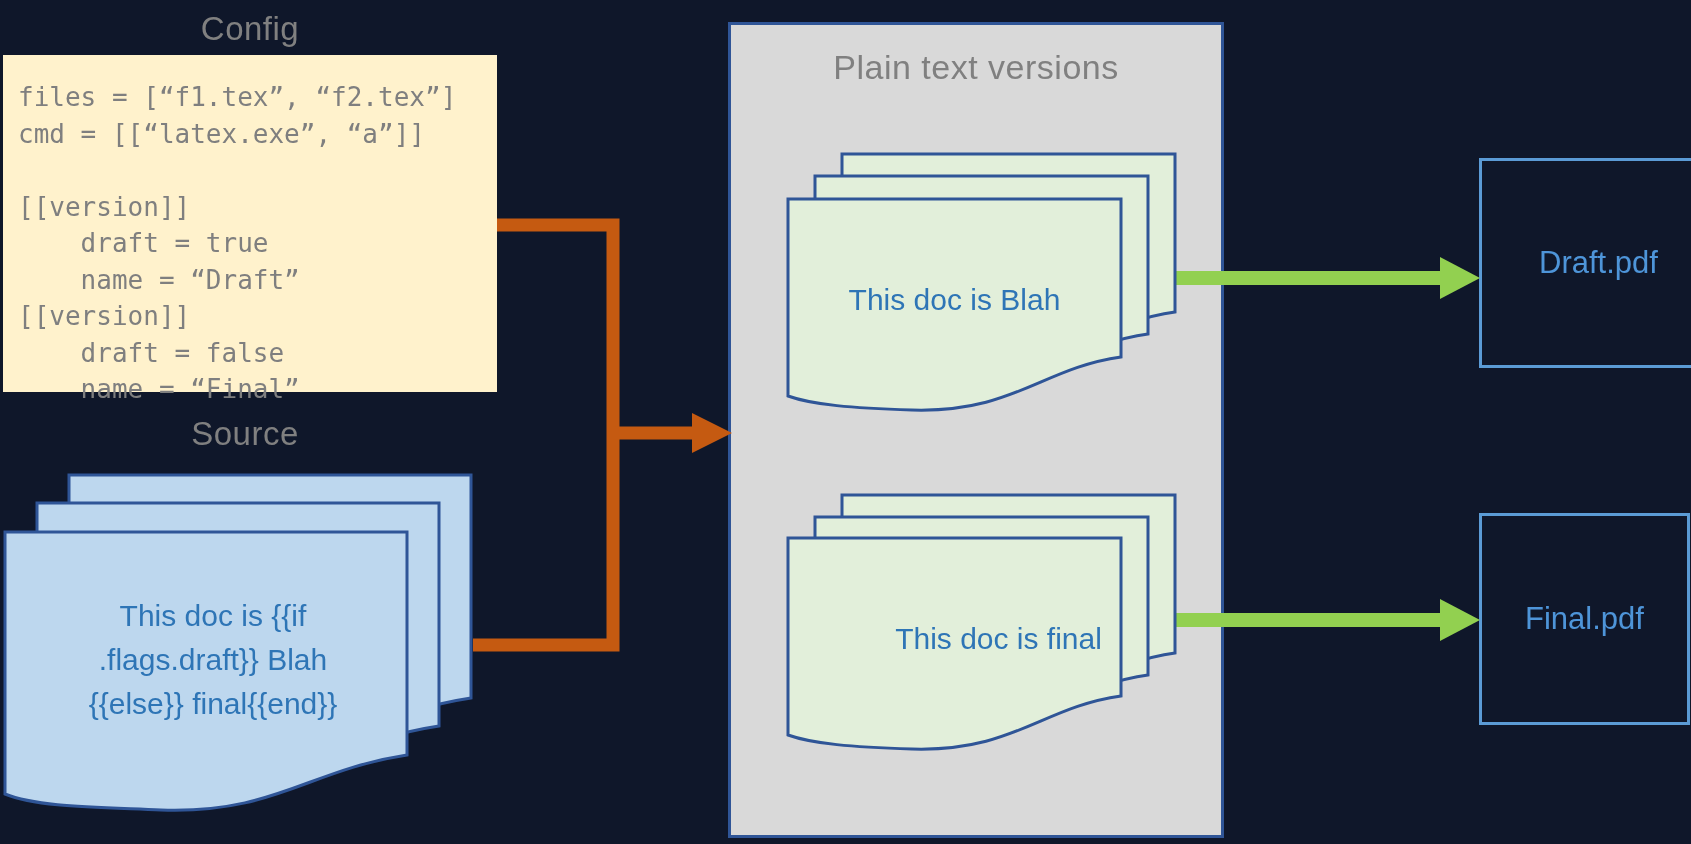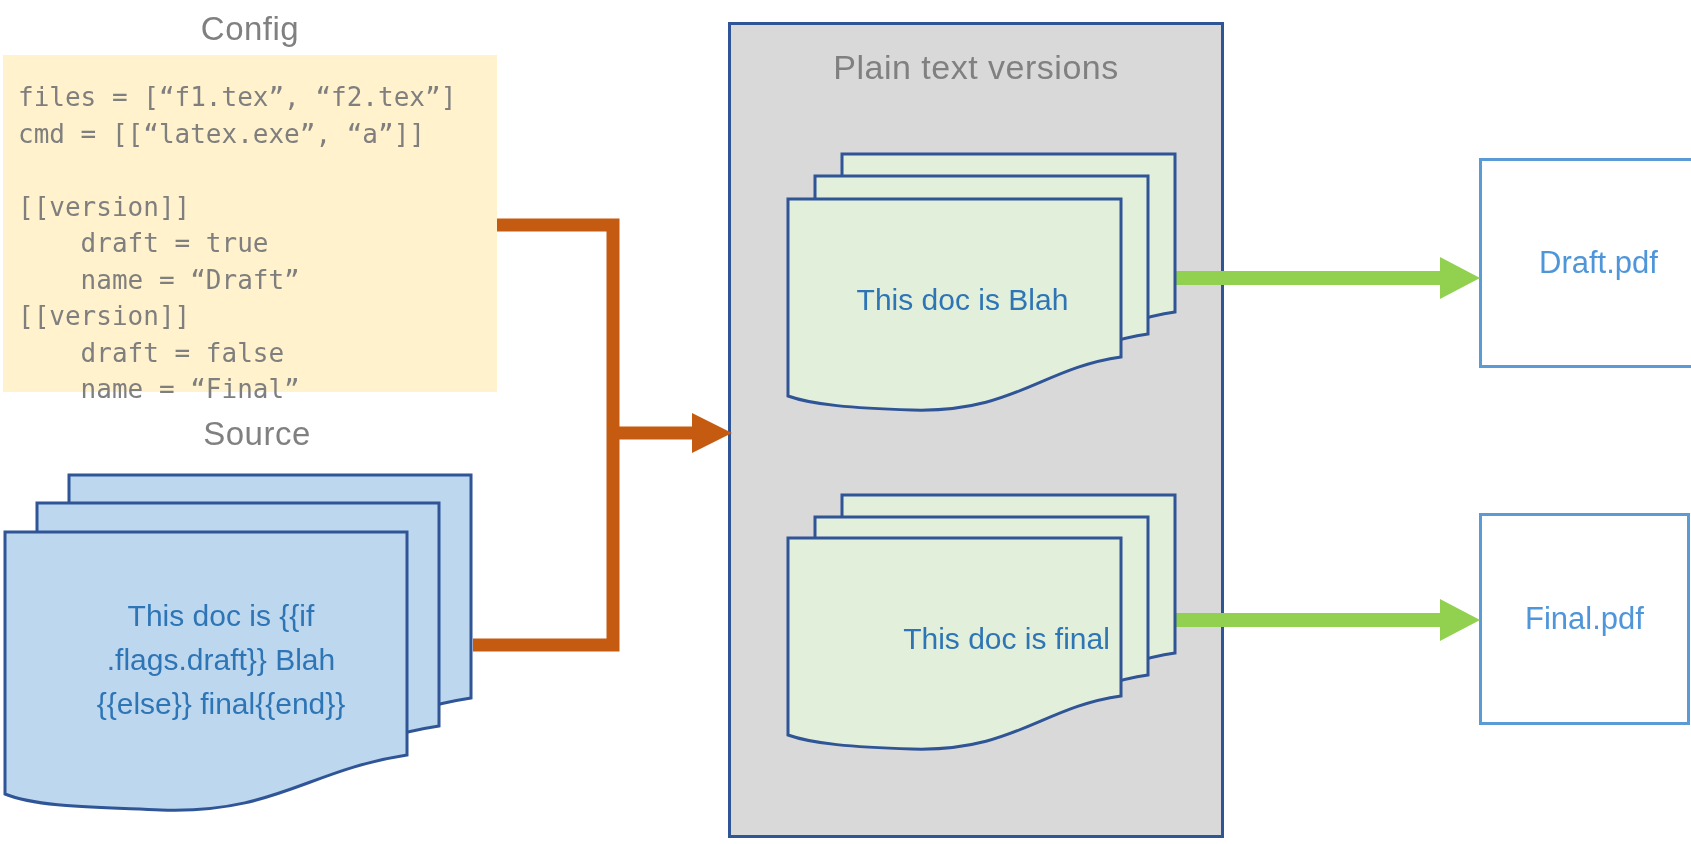--- a/index.html
+++ b/index.html
@@ -1,38 +1,38 @@
 <!DOCTYPE html>
 <html><head>
 <meta charset="utf-8">
 <style>
   html,body{margin:0;padding:0;background:#000;}
   #stage{
-    position:relative;width:1691px;height:844px;background:#ffffff;overflow:hidden;
+    position:relative;width:1691px;height:844px;background:#0f172a;overflow:hidden;
     font-family:"Liberation Sans",sans-serif;
   }
   .abs{position:absolute;}
   .title{
     color:#808080;font-size:33px;text-align:center;font-weight:400;
     letter-spacing:0.5px;
   }
   
   #config-box{left:3px;top:55px;width:494px;height:337px;background:#FFF2CC;z-index:1;}
   #config-code{
     margin:0;padding:24px 0 0 15px;
     font-family:"DejaVu Sans Mono","Liberation Mono",monospace;
     font-size:26px;line-height:36.5px;color:#7F7F7F;white-space:pre;
   }
   #config-title{left:3px;top:10px;width:494px;z-index:1;}
-  #source-title{left:0px;top:415px;width:490px;z-index:1;padding-left:12px;}
+  #source-title{left:0px;top:415px;width:490px;z-index:1;}
   
   .doc-svg{position:absolute;overflow:visible;}
   .doc-text{
     display:flex;align-items:center;justify-content:center;text-align:center;
-    color:#2E75B6;font-size:30px;line-height:44px;white-space:pre-line;z-index:4;margin-left:8px;
+    color:#2E75B6;font-size:30px;line-height:44px;white-space:pre-line;z-index:4;
   }
   
   #plain-box{
     left:728px;top:22px;width:490px;height:810px;background:#D9D9D9;
     border:3px solid #2F5597;z-index:0;
   }
   #plain-title{left:728px;top:48px;width:496px;font-size:34px;z-index:1;text-align:center;}
   .green-text{font-size:30px;}
   
   .pdf-box{

